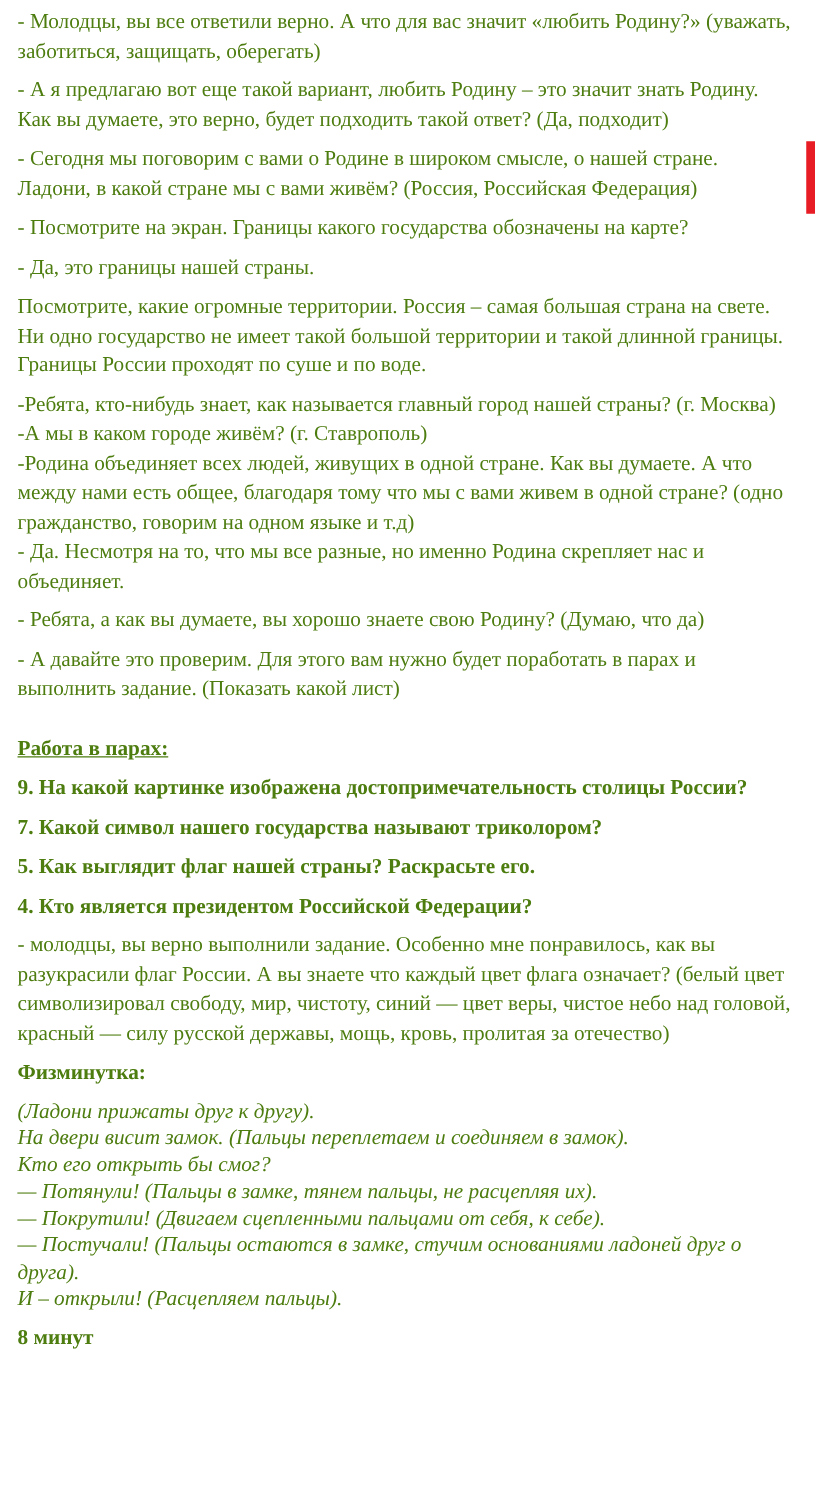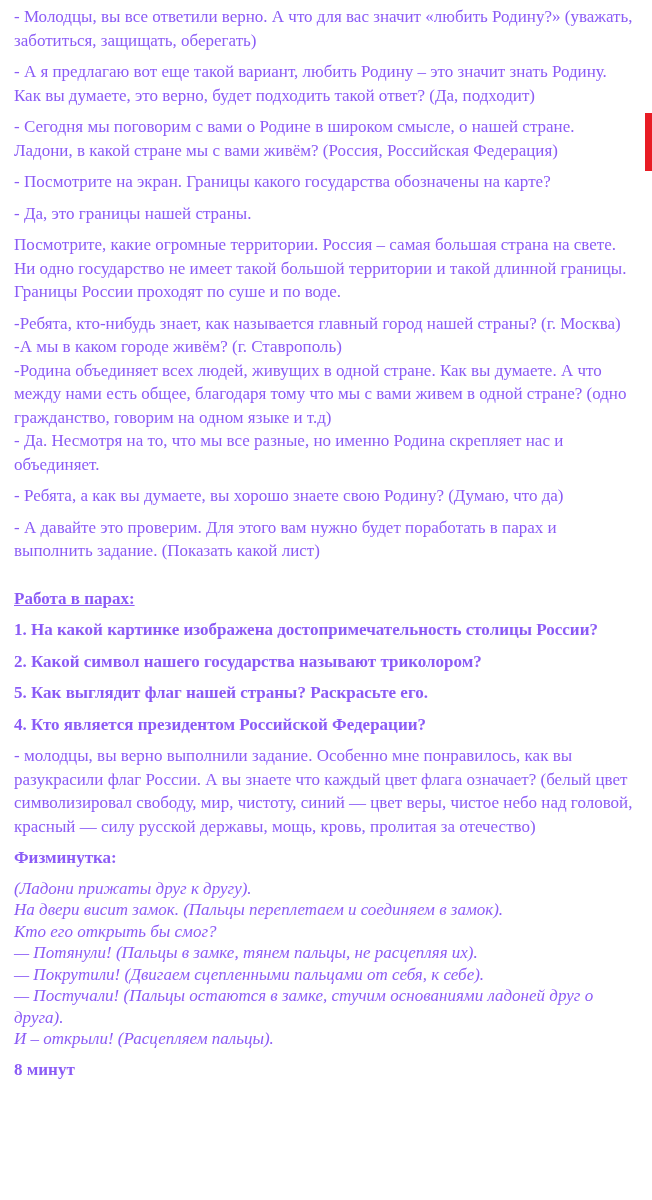--- a/index.html
+++ b/index.html
@@ -10,21 +10,21 @@
   .page {
     position: relative;
     width: 652px;
     min-height: 1200px;
     box-sizing: border-box;
     padding: 5px 18px 10px 14px;
     background: #ffffff;
     font-family: "Liberation Serif", "DejaVu Serif", serif;
     font-size: 17px;
     line-height: 23.5px;
-    color: #8b5cf6;
+    color: #4d7c0f;
     overflow: hidden;
   }
   .para {
     margin: 0 0 8px 0;
   }
   .block {
     white-space: pre-line;
   }
   .tight {
     line-height: 21.5px;
@@ -61,22 +61,22 @@
   <p class="para">Посмотрите, какие огромные территории. Россия – самая большая страна на свете. Ни одно государство не имеет такой большой территории и такой длинной границы. Границы России проходят по суше и по воде.</p>
   <p class="para block">-Ребята, кто-нибудь знает, как называется главный город нашей страны? (г. Москва)
 -А мы в каком городе живём? (г. Ставрополь)
 -Родина объединяет всех людей, живущих в одной стране. Как вы думаете. А что между нами есть общее, благодаря тому что мы с вами живем в одной стране? (одно гражданство, говорим на одном языке и т.д)
 - Да. Несмотря на то, что мы все разные, но именно Родина скрепляет нас и объединяет.</p>
   <p class="para">- Ребята, а как вы думаете, вы хорошо знаете свою Родину? (Думаю, что да)</p>
   <p class="para">- А давайте это проверим. Для этого вам нужно будет поработать в парах и выполнить задание. (Показать какой лист)</p>
 
   <p class="para bold underline">Работа в парах:</p>
 
-  <p class="para bold">1. На какой картинке изображена достопримечательность столицы России?</p>
-  <p class="para bold">2. Какой символ нашего государства называют триколором?</p>
+  <p class="para bold">9. На какой картинке изображена достопримечательность столицы России?</p>
+  <p class="para bold">7. Какой символ нашего государства называют триколором?</p>
   <p class="para bold">5. Как выглядит флаг нашей страны? Раскрасьте его.</p>
   <p class="para bold">4. Кто является президентом Российской Федерации?</p>
 
   <p class="para">- молодцы, вы верно выполнили задание. Особенно мне понравилось, как вы разукрасили флаг России. А вы знаете что каждый цвет флага означает? (белый цвет символизировал свободу, мир, чистоту, синий — цвет веры, чистое небо над головой, красный — силу русской державы, мощь, кровь, пролитая за отечество)</p>
 
   <p class="para bold">Физминутка:</p>
   <p class="para block tight">(Ладони прижаты друг к другу).
 На двери висит замок. (Пальцы переплетаем и соединяем в замок).
 Кто его открыть бы смог?
 — Потянули! (Пальцы в замке, тянем пальцы, не расцепляя их).

